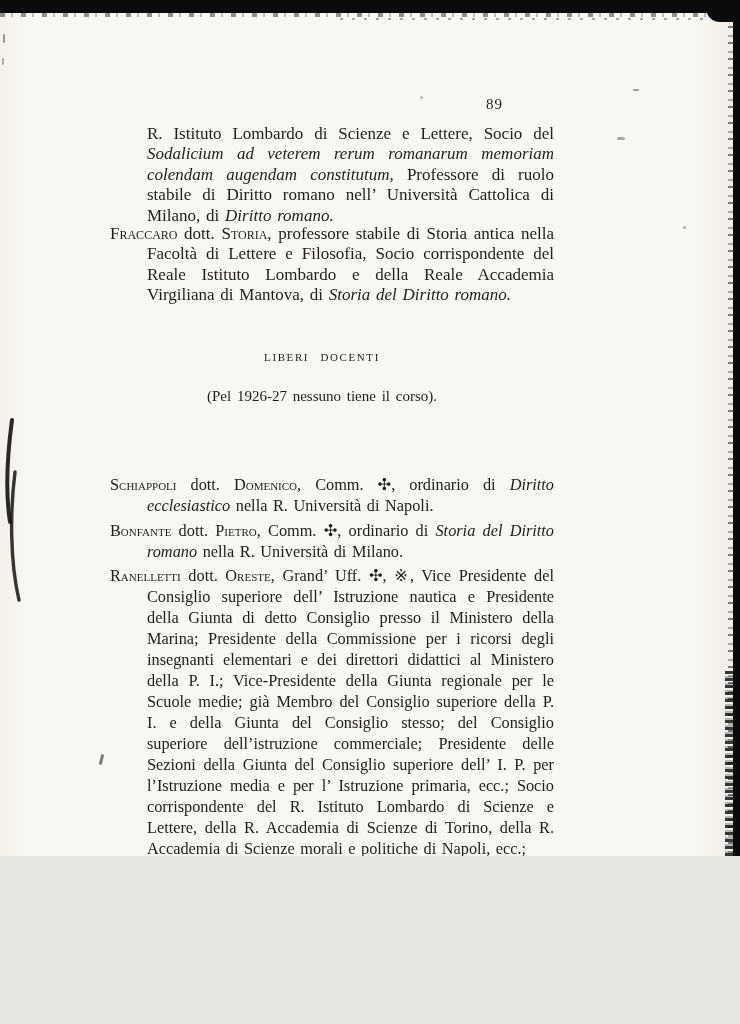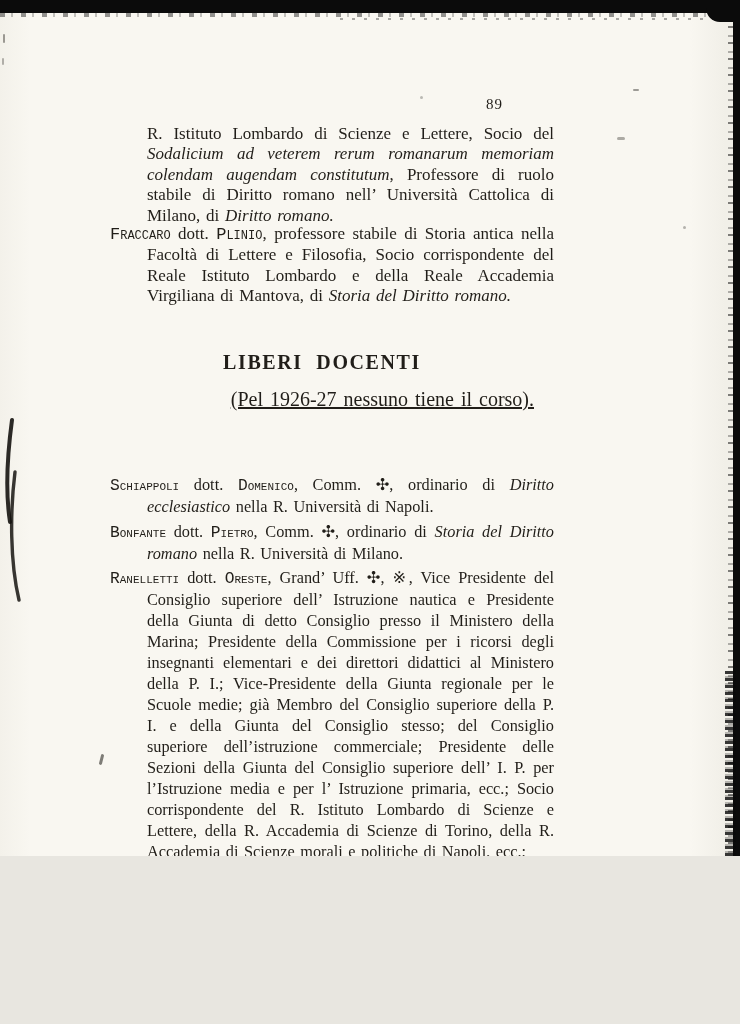--- a/index.html
+++ b/index.html
@@ -73,38 +73,38 @@
     font-size: 17px; line-height: 20.4px;
     text-align: justify; text-justify: inter-word;
     word-spacing: 1.5px;
   }
   .continuation { padding-left: 37px; }
   .hang { padding-left: 37px; text-indent: -37px; }
   .para-intro   { top: 124px; }
   .para-fraccaro{ top: 224px; }
   .section-heading {
     position: absolute; left: 0; width: 424px;
-    font-size: 20px; font-weight: bold;
+    font-size: 11px; font-weight: normal;
     letter-spacing: 1.6px; word-spacing: 7px;
     text-align: center;
   }
   .heading-liberi     { top: 351px; }
   .heading-note       { position: absolute; left: 0; width: 424px; top: 388px;
-                        font-size: 20px; text-align: right; word-spacing: 2px; text-decoration: underline; }
+                        font-size: 15px; text-align: center; word-spacing: 2px; }
   .heading-professori { top: 434px; }
   .entries {
     position: absolute; left: 0; top: 474px; width: 444px;
   }
   .entries .para {
     position: static;
     font-size: 16.3px; line-height: 21px;
     margin-bottom: 3.6px;
   }
   .it { font-style: italic; }
-  .sc { font-variant: small-caps; font-family: Liberation Mono, monospace; }
+  .sc { font-variant: small-caps; }
 </style>
 </head>
 <body>
 
 <div class="page">
 
   <div class="scan-top"></div>
   <div class="scan-top-speckle"></div>
   <div class="scan-top-speckle2"></div>
   <div class="scan-right"></div>
@@ -127,21 +127,21 @@
   <div class="speck" style="left:167px;top:967px;width:2px;height:2px;opacity:.5"></div>
   <div class="speck" style="left:3px;top:34px;width:2px;height:9px;border-radius:2px;opacity:.6"></div>
   <div class="speck" style="left:2px;top:58px;width:2px;height:7px;border-radius:2px;opacity:.45"></div>
 
   <div class="page-number">89</div>
 
   <main class="text-block">
 
     <p class="para continuation para-intro"><span>R. Istituto Lombardo di Scienze e Lettere, Socio del </span><span class="it">Sodalicium ad veterem rerum romanarum memoriam colendam augendam constitutum</span><span>, Professore di ruolo stabile di Diritto romano nell’ Università Cattolica di Milano, di </span><span class="it">Diritto romano.</span></p>
 
-    <p class="para hang para-fraccaro"><span class="sc">Fraccaro</span><span> dott. </span><span class="sc">Plinio</span><span>, professore stabile di Storia antica nella Facoltà di Lettere e Filosofia, Socio corrispondente del Reale Istituto Lombardo e della Reale Accademia Virgiliana di Mantova, di </span><span class="it">Storia del Diritto romano.</span></p>
+    <p class="para hang para-fraccaro"><span class="sc">Fraccaro</span><span> dott. </span><span class="sc">Storia</span><span>, professore stabile di Storia antica nella Facoltà di Lettere e Filosofia, Socio corrispondente del Reale Istituto Lombardo e della Reale Accademia Virgiliana di Mantova, di </span><span class="it">Storia del Diritto romano.</span></p>
 
     <h2 class="section-heading heading-liberi">LIBERI DOCENTI</h2>
 
     <p class="heading-note">(Pel 1926-27 nessuno tiene il corso).</p>
 
 
     <div class="entries">
       <p class="para hang"><span class="sc">Schiappoli</span><span> dott. </span><span class="sc">Domenico</span><span>, Comm. ✣, ordinario di </span><span class="it">Diritto ecclesiastico</span><span> nella R. Università di Napoli.</span></p>
       <p class="para hang"><span class="sc">Bonfante</span><span> dott. </span><span class="sc">Pietro</span><span>, Comm. ✣, ordinario di </span><span class="it">Storia del Diritto romano</span><span> nella R. Università di Milano.</span></p>
       <p class="para hang"><span class="sc">Ranelletti</span><span> dott. </span><span class="sc">Oreste</span><span>, Grand’ Uff. ✣, ※, Vice Presidente del Consiglio superiore dell’ Istruzione nautica e Presidente della Giunta di detto Consiglio presso il Ministero della Marina; Presidente della Commissione per i ricorsi degli insegnanti elementari e dei direttori didattici al Ministero della P. I.; Vice-Presidente della Giunta regionale per le Scuole medie; già Membro del Consiglio superiore della P. I. e della Giunta del Consiglio stesso; del Consiglio superiore dell’istruzione commerciale; Presidente delle Sezioni della Giunta del Consiglio superiore dell’ I. P. per l’Istruzione media e per l’ Istruzione primaria, ecc.; Socio corrispondente del R. Istituto Lombardo di Scienze e Lettere, della R. Accademia di Scienze di Torino, della R. Accademia di Scienze morali e politiche di Napoli, ecc.;</span></p>

